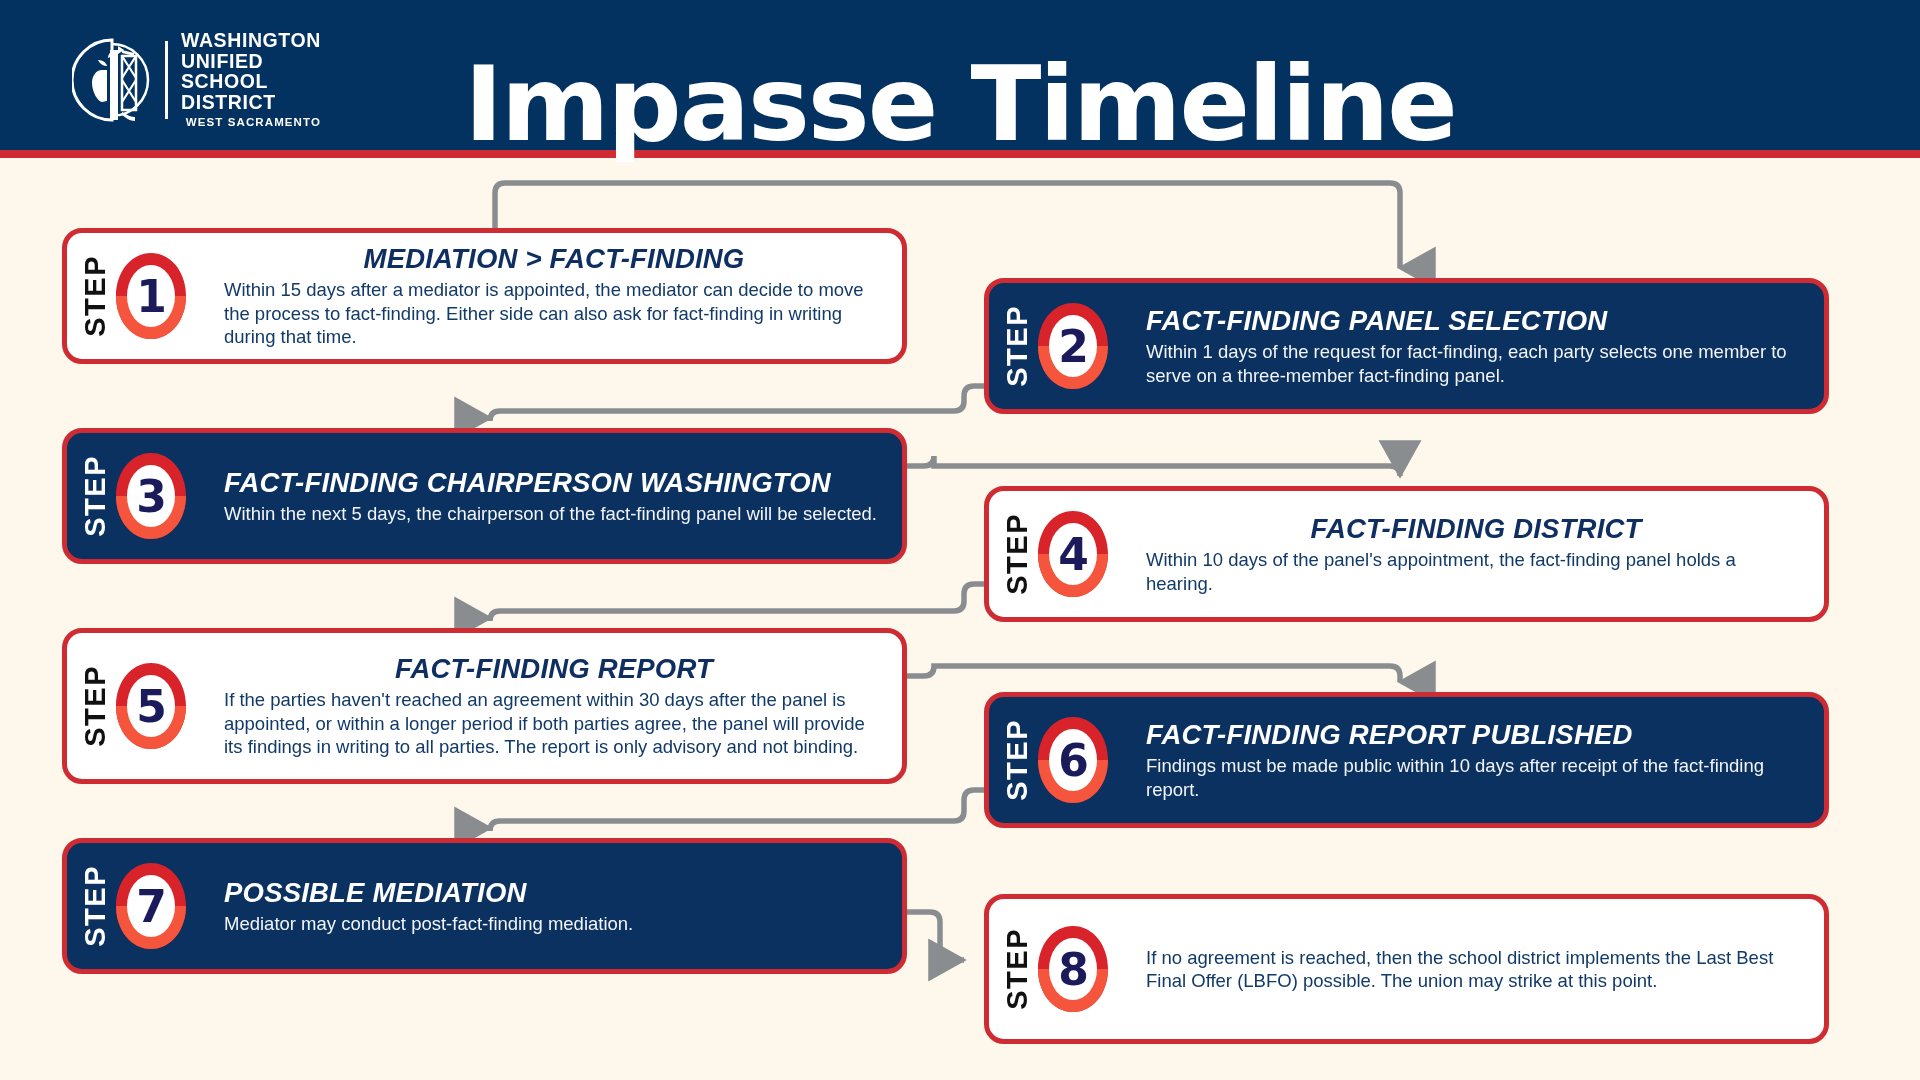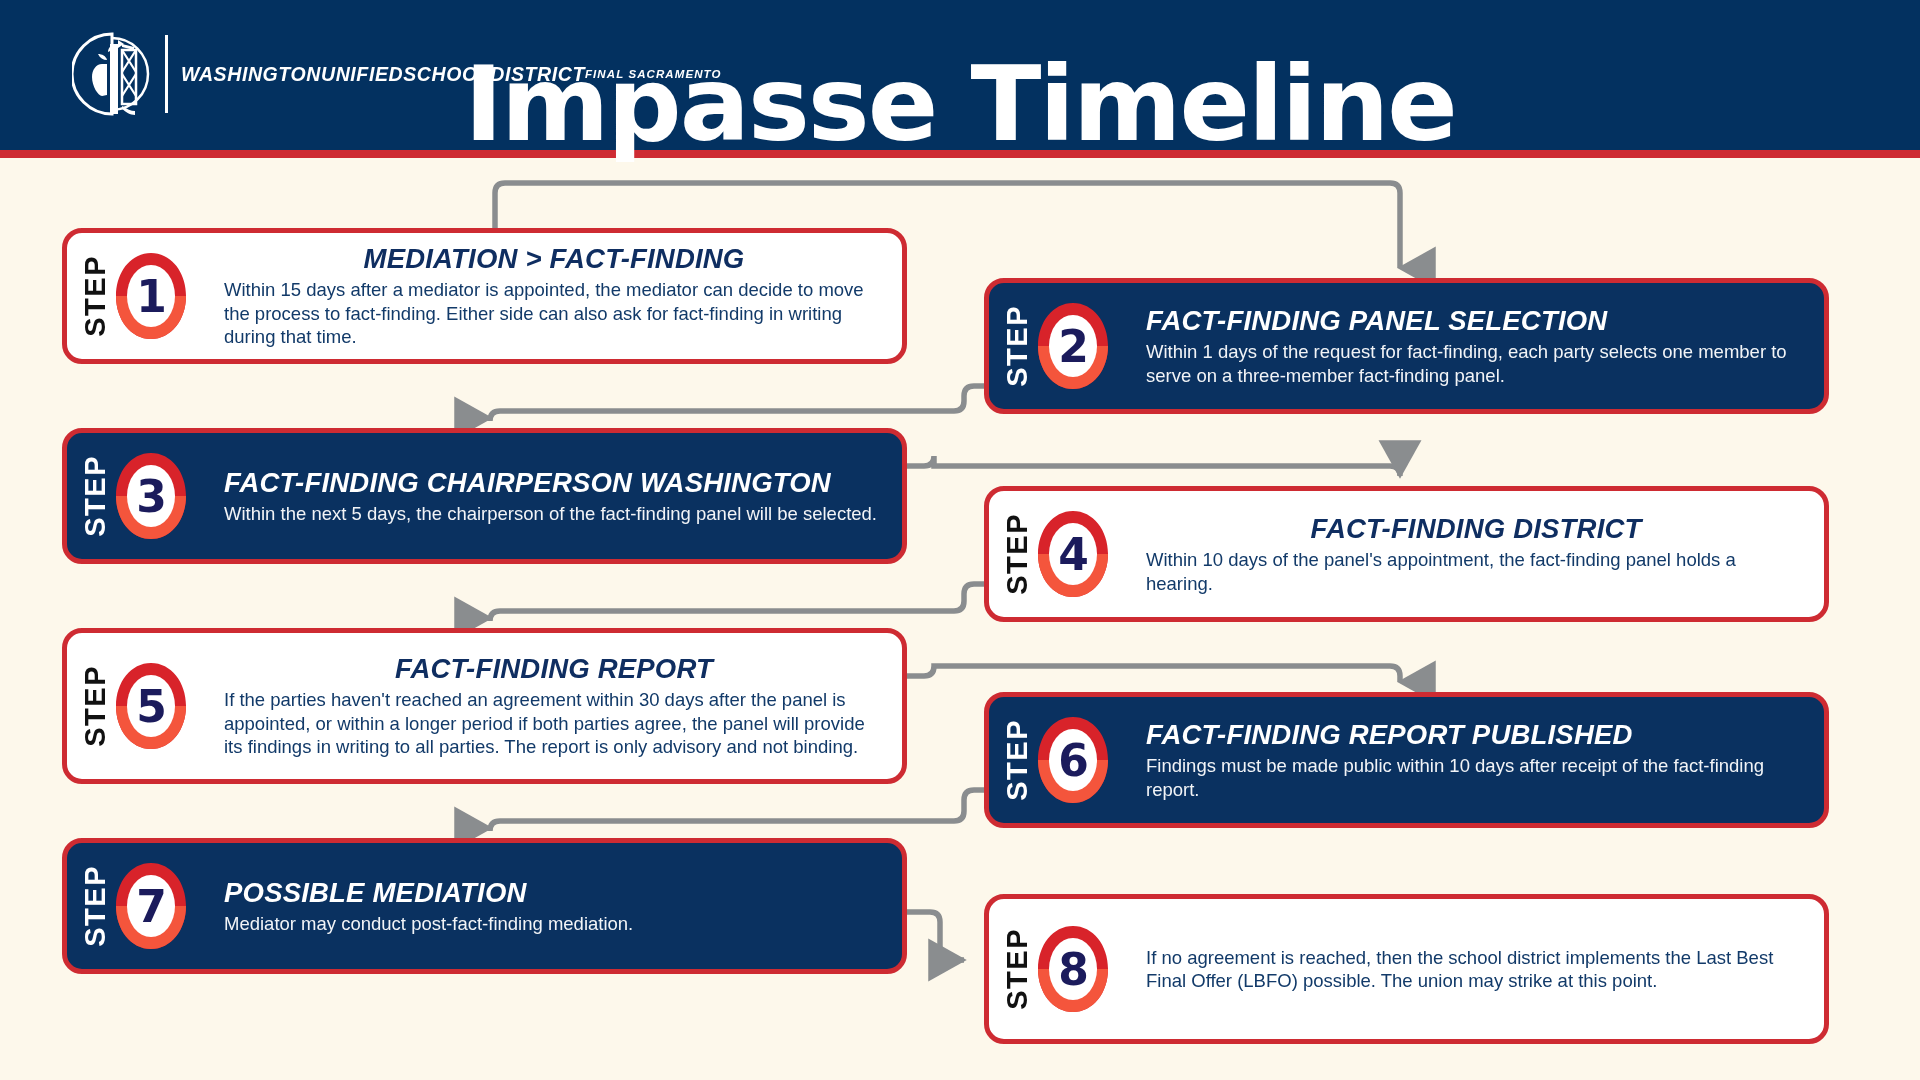--- a/index.html
+++ b/index.html
@@ -16,21 +16,21 @@
     position:absolute; left:0; top:0; width:1920px; height:158px;
     background:#033160;
     border-bottom:8px solid #CE2B32;
   }
   #logo-block {
     position:absolute; left:72px; top:30px;
     display:flex; align-items:center; gap:13px;
   }
   #logo-mark { width:80px; height:88px; display:block; }
   #logo-divider { width:3px; height:78px; background:#ffffff; }
-  #logo-text { display:flex; justify-content:center;font-style:italic; }
+  #logo-text { display:flex; flex-direction:column; justify-content:center; }
   #logo-text .ln {
     color:#ffffff; font-weight:bold; font-size:19.5px; line-height:20.5px;
     letter-spacing:0.6px;
   }
   #logo-text .sub {
     color:#ffffff; font-weight:bold; font-size:11.5px; line-height:16px;
     letter-spacing:1.1px; margin-top:2px; text-align:right;
   }
   #page-title {
     position:absolute; left:0; top:12px; width:1920px;
@@ -132,21 +132,21 @@
         <path d="M50 14 l12 3 0 3 -12 -3 z" fill="#ffffff"></path>
         <path d="M50 76 c5 3 9 5 13 5 l0 4 c-5 0 -9 -3 -13 -6 z" fill="#ffffff"></path>
       </svg>
     </span>
     <div id="logo-divider"></div>
     <div id="logo-text">
       <div class="ln">WASHINGTON</div>
       <div class="ln">UNIFIED</div>
       <div class="ln">SCHOOL</div>
       <div class="ln">DISTRICT</div>
-      <div class="sub">FINAL SACRAMENTO</div>
+      <div class="sub">WEST SACRAMENTO</div>
     </div>
   </div>
 
   <h1 id="page-title">Impasse Timeline</h1>
 </div>
 
 <svg id="connectors" viewBox="0 0 1920 1080">
   <defs>
     <marker id="ah-down" markerWidth="9" markerHeight="9" refX="4.5" refY="7.5" orient="auto" markerUnits="strokeWidth">
       <path d="M0.6,1 L4.5,8 L8.4,1 z" fill="#8A8D8F"></path>

